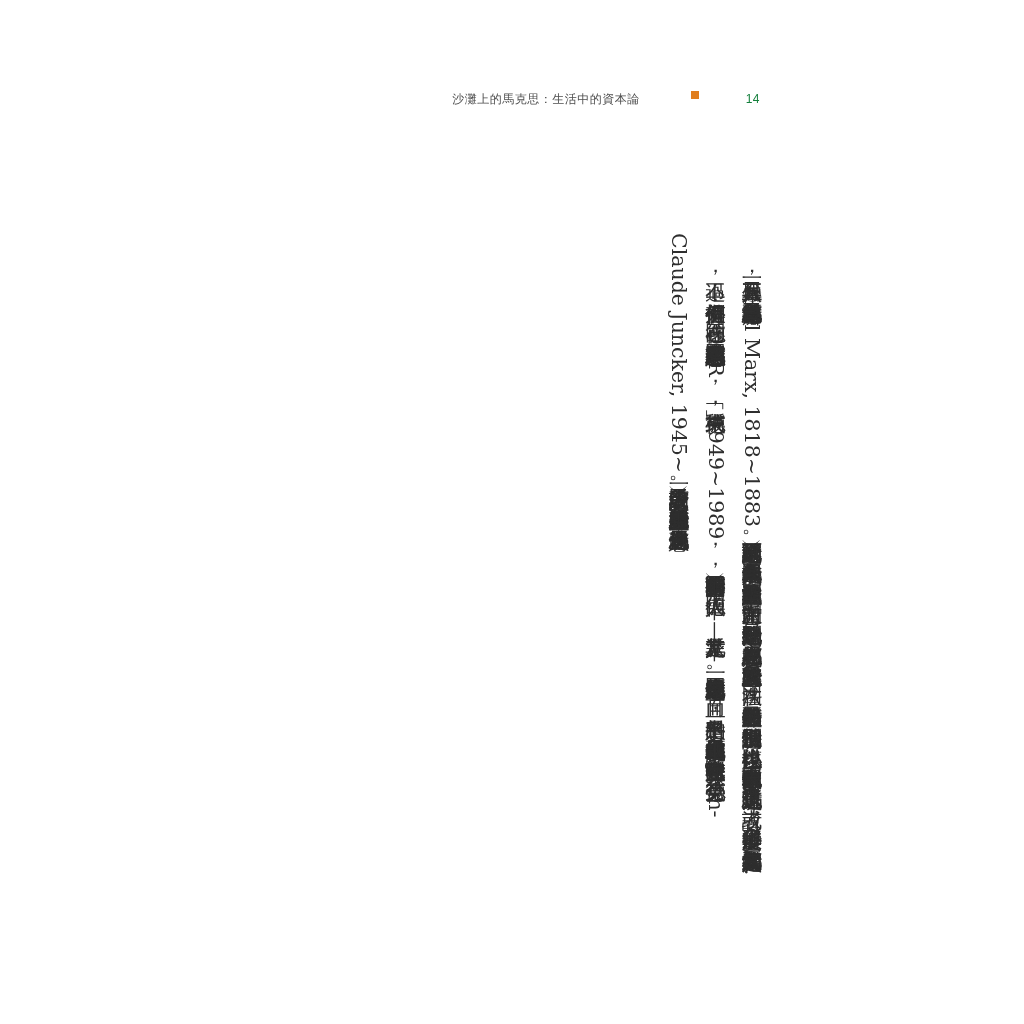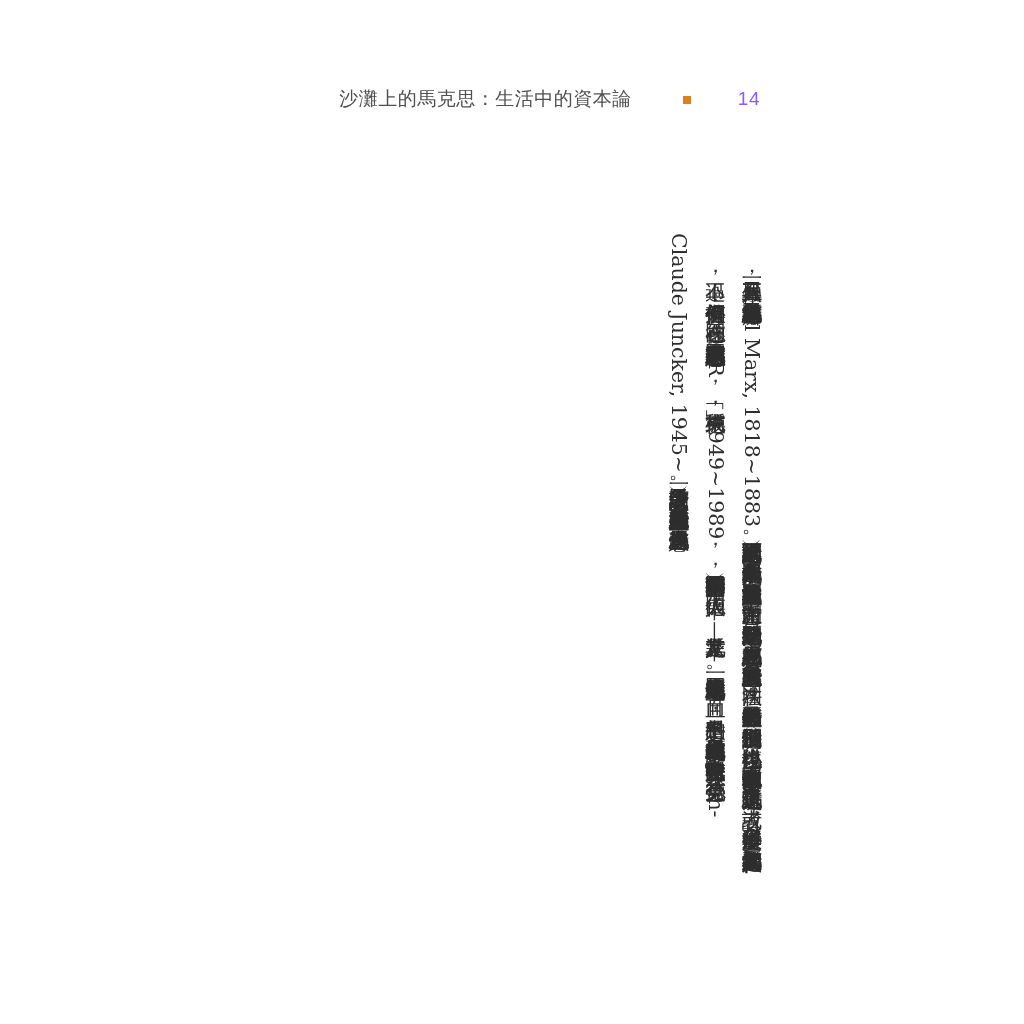--- a/index.html
+++ b/index.html
@@ -16,39 +16,38 @@
     height: 1024px;
     background: #ffffff;
   }
 
   
   .running-head {
     position: absolute;
     top: 90px;
     right: 264px;
     display: flex;
-    align-items: center;
     font-family: "Liberation Sans", "DejaVu Sans", sans-serif;
-    font-size: 19px;
+    font-size: 12px;
     line-height: 18px;
     color: #4f4f4f;
     letter-spacing: 0.5px;
     white-space: nowrap;
     gap: 42px;
   }
   .accent-square {
     display: inline-block;
     width: 8px;
     height: 8px;
     margin: 1px 5px 0 9px;
     background: #E07E1E;
     flex: 0 0 auto;
   }
   .page-number {
-    color: #8b5cf6;
+    color: #15803d;
   }
 
   
   .body-text {
     position: absolute;
     top: 233px;
     right: 254px;
     height: 645px;
     writing-mode: vertical-rl;
     text-orientation: mixed;

